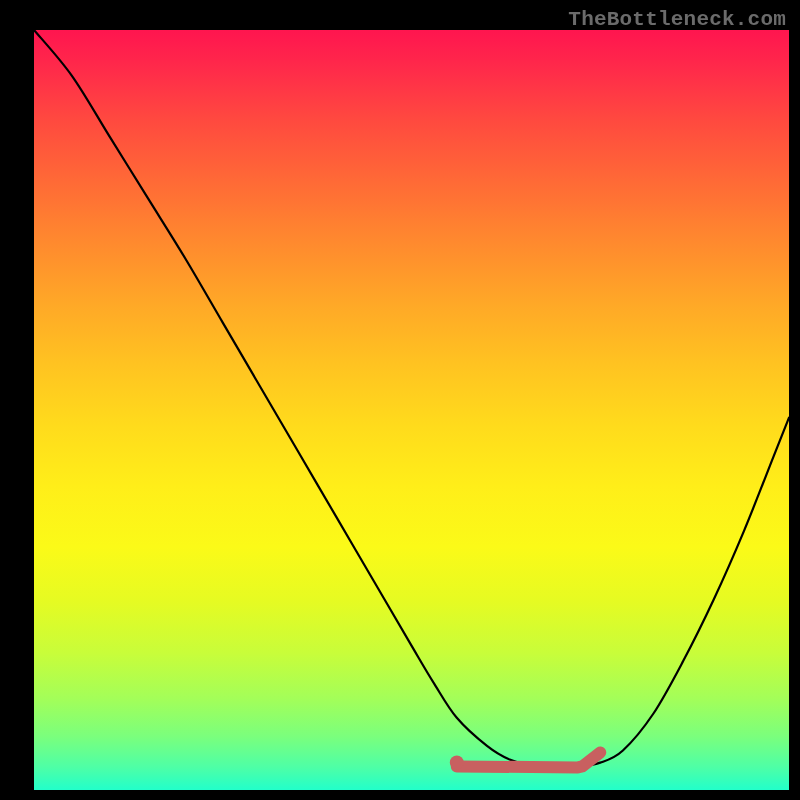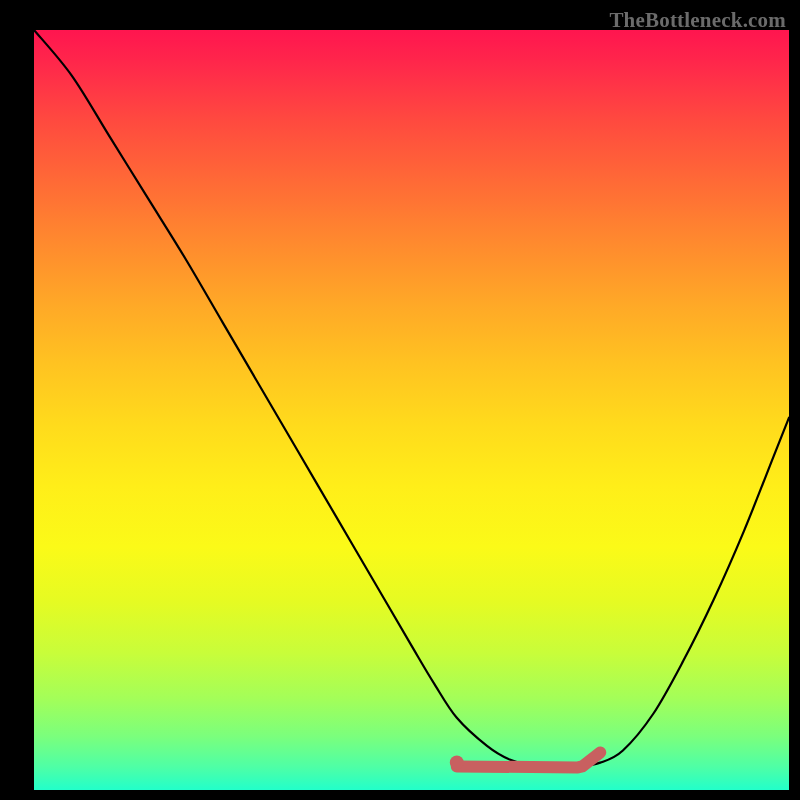--- a/index.html
+++ b/index.html
@@ -62,21 +62,21 @@
     stroke-linecap: round;
     stroke-linejoin: round;
   }
   .flatregion-dot {
     fill: #c86060;
   }
   .watermark {
     position: absolute;
     top: 8px;
     right: 14px;
-    font-family: Liberation Serif, serif;
+    font-family: Liberation Mono, monospace;
     font-size: 21px;
     font-weight: bold;
     color: #6b6b6b;
     letter-spacing: 0.2px;
   }
 </style>
 </head>
 <body>
 
 <div class="frame"></div>

